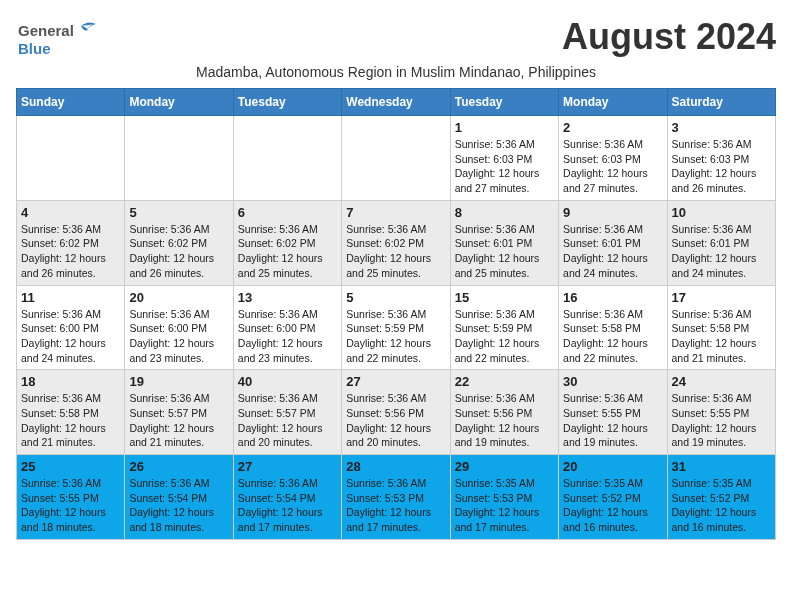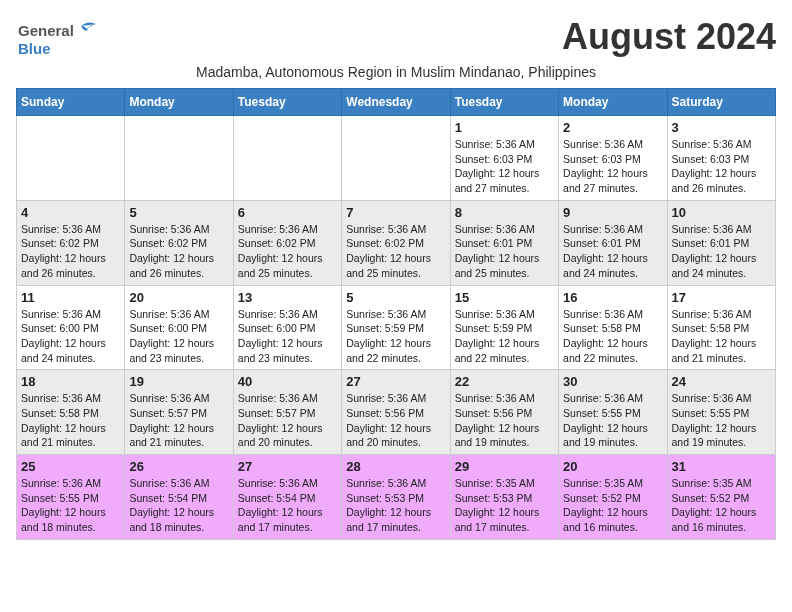--- a/index.html
+++ b/index.html
@@ -73,21 +73,21 @@
       margin-bottom: 2px;
     }
     .empty-cell {
       background: #f8f8f8;
     }
     
     .week-row-1 td { background-color: #ffffff; }
     .week-row-2 td { background-color: #ebebeb; }
     .week-row-3 td { background-color: #ffffff; margin-left: 40px; }
     .week-row-4 td { background-color: #ebebeb; margin-left: 41px; }
-    .week-row-5 td { background-color: #f0abfc; }
+    .week-row-5 td { background-color: #0ea5e9; }
     .empty-cell { background-color: inherit !important; }
   </style>
 </head>
 <body>
 
 <div class="header-area">
   <div class="logo">
     <svg width="90" height="44" viewBox="0 0 90 44">
       <text x="2" y="20" font-family="Arial" font-size="15" font-weight="bold" fill="#555">General</text>
       <text x="2" y="38" font-family="Arial" font-size="15" font-weight="bold" fill="#3a7fc1">Blue</text>

